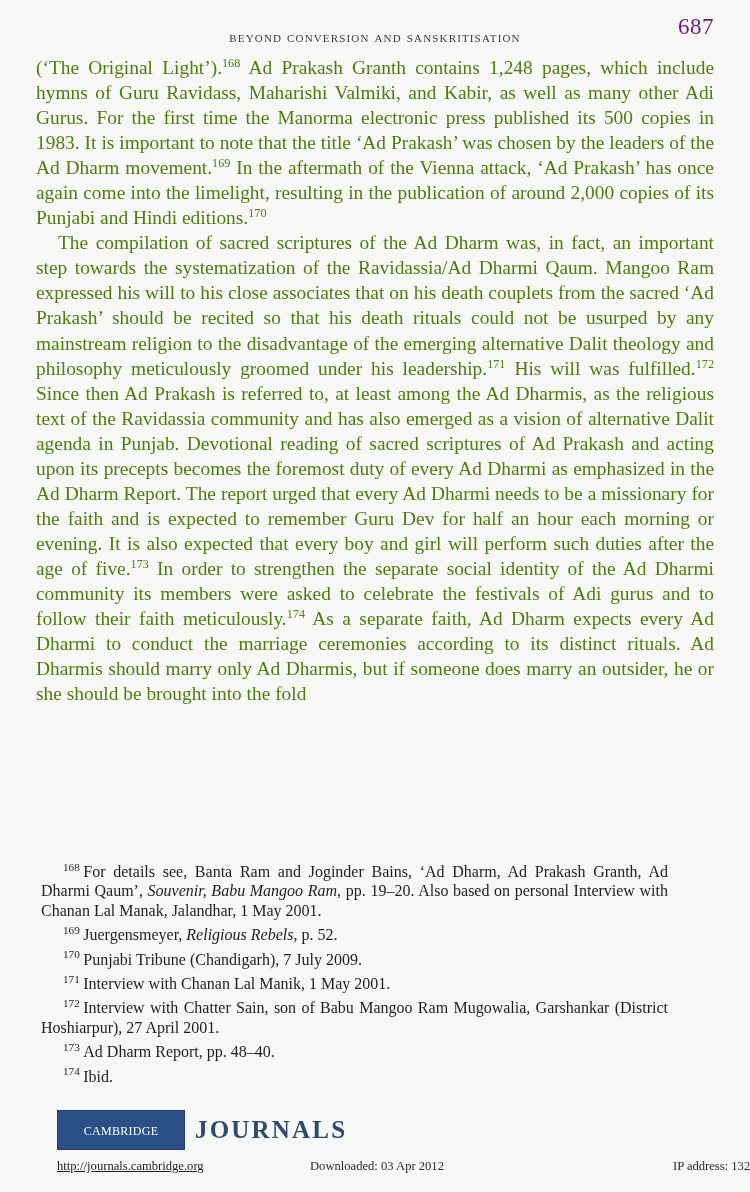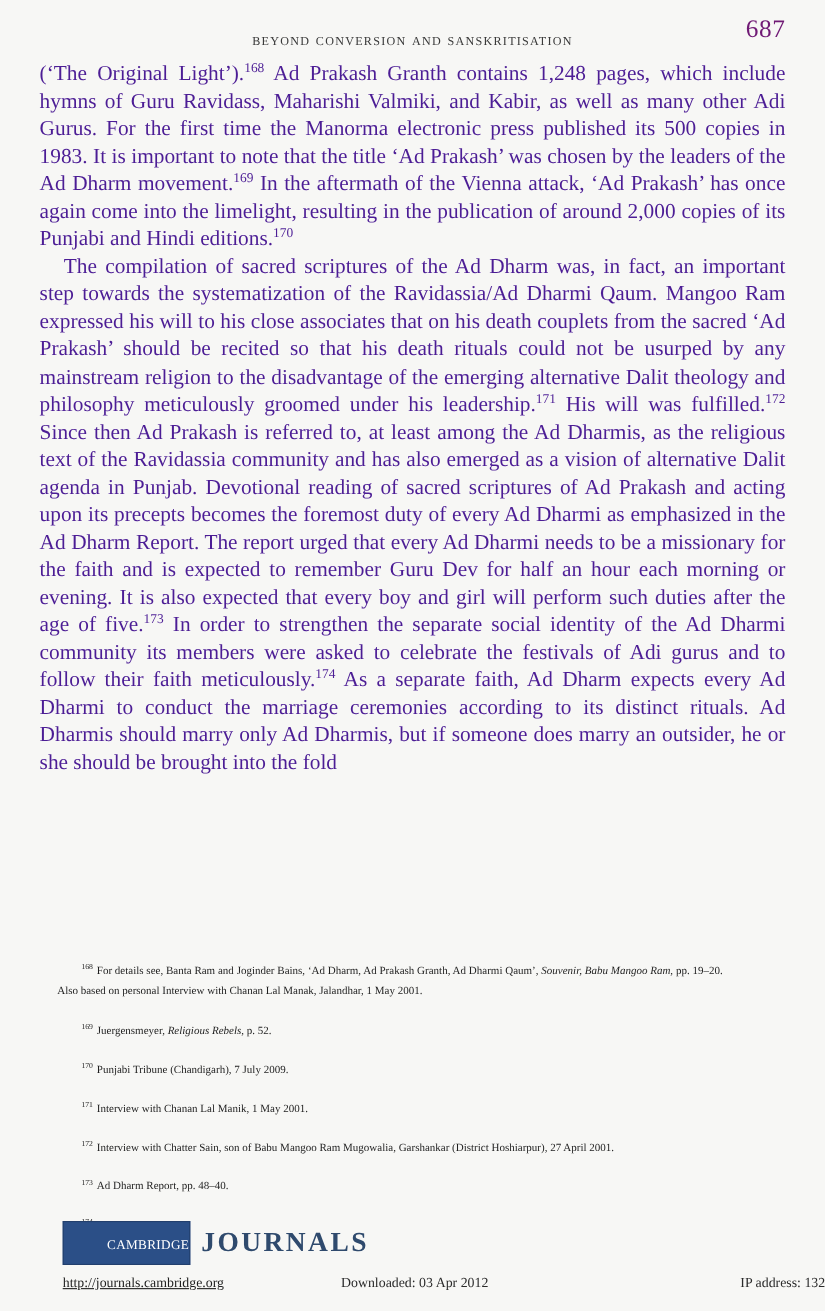--- a/index.html
+++ b/index.html
@@ -58,42 +58,42 @@
     left: 36px;
     top: 55px;
     width: 678px;
   }
   p.body-par {
     margin: 0;
     font-size: 19.4px;
     line-height: 25.05px;
     text-align: justify;
     text-justify: inter-word;
-    color: #4c1d95;
+    color: #4d7c0f;
     hyphens: none;
   }
   p.body-par.indent {
     text-indent: 22px;
   }
   sup {
     font-size: 0.63em;
     vertical-align: super;
     line-height: 0;
   }
 
   
   .footnotes {
     position: absolute;
     left: 36px;
     top: 857px;
     width: 637px;
   }
   p.fn {
-    margin: 16px;
-    font-size: 10px;
+    margin: 5px;
+    font-size: 16px;
     line-height: 19.4px;
     text-align: justify;
     color: #1e1e1e;
     text-indent: 22px;
   }
   p.fn .fn-num {
     font-size: 0.70em;
     vertical-align: super;
     line-height: 0;
     margin-right: 3.5px;
@@ -102,27 +102,27 @@
 
   
   .logo-row {
     position: absolute;
     left: 57px;
     top: 1110px;
     display: flex;
     align-items: center;
   }
   .cambridge-box {
-    width: 116px;
+    width: 128px;
     height: 40px;
     background: #2b4f87;
     border: 1px solid #223f6d;
     display: flex;
     align-items: center;
-    justify-content: flex-end;
+    justify-content: center;
     box-sizing: border-box;
   }
   .cambridge-word {
     color: #ffffff;
     font-size: 16.5px;
     font-variant: small-caps;
     text-transform: lowercase;
     letter-spacing: 0.3px;
     font-family: "Liberation Serif", "DejaVu Serif", serif;
   }

